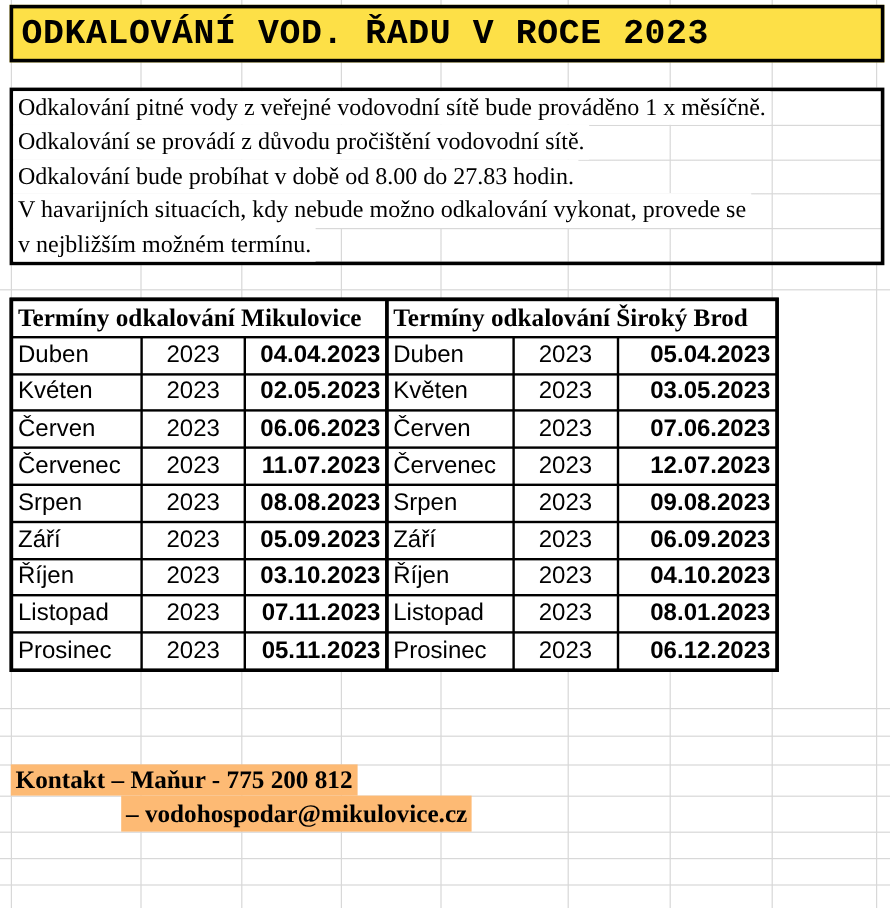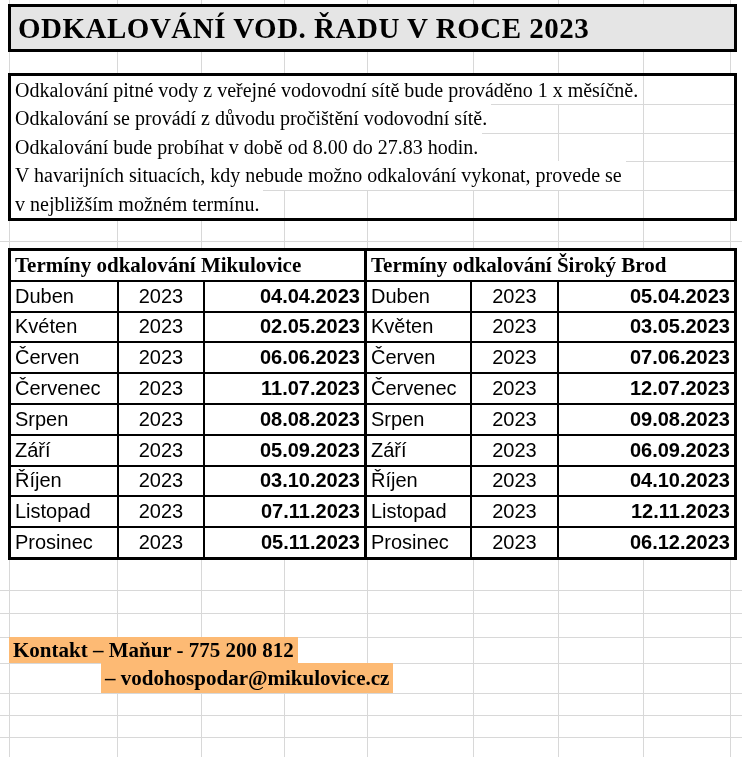--- a/index.html
+++ b/index.html
@@ -6,22 +6,22 @@
   #page{
     position:relative;width:742px;height:757px;background:#ffffff;
     overflow:hidden;font-family:"Liberation Serif","DejaVu Serif",serif;color:#000;
   }
   
   .vline{position:absolute;top:0;width:1px;height:757px;background:#d8d8d8;}
   .hline{position:absolute;left:0;width:742px;height:1px;background:#d8d8d8;}
   
   .title-box{
     position:absolute;left:8px;top:4px;width:729px;height:48px;
-    background:#e5e5e5;border:3px solid #000;box-sizing:border-box;z-index:2;
-    display:flex;align-items:center;
+    background:#fde047;border:3px solid #000;box-sizing:border-box;z-index:2;
+    display:flex;align-items:center;font-family:Liberation Mono, monospace;
   }
   .title-box h1{
     margin:0;padding-left:7px;font-size:29px;font-weight:bold;
     letter-spacing:.5px;white-space:nowrap;
   }
   
   .notice-box{
     position:absolute;left:8px;top:73px;width:729px;height:148px;
     background-color:#ffffff;border:3px solid #000;box-sizing:border-box;z-index:2;
     background-image:
@@ -36,21 +36,21 @@
       0 28px,0 57px,0 85px,0 114px;
     background-size:
       1px 100%,1px 100%,1px 100%,1px 100%,1px 100%,1px 100%,1px 100%,
       100% 1px,100% 1px,100% 1px,100% 1px;
     background-repeat:no-repeat;
   }
   .notice-line{height:28.4px;line-height:28.4px;font-size:20px;white-space:nowrap;}
   .notice-line span{display:inline-block;background:#ffffff;padding:0 4px 0 4px;height:100%;}
   
   .tables-wrap{
-    position:absolute;left:8px;top:248px;width:729px;height:312px;
+    position:absolute;left:8px;top:248px;width:641px;height:312px;
     border:3px solid #000;box-sizing:border-box;background:#000;z-index:2;
     display:flex;
   }
   .sched{display:grid;grid-template-rows:repeat(10,1fr);gap:2px;background:#000;height:100%;}
   .sched-left{width:353px;grid-template-columns:106px 84px 1fr;}
   .sched-right{width:367px;grid-template-columns:103px 85px 1fr;}
   .tables-divider{width:3px;background:#000;}
   .cell{background:#fff;display:flex;align-items:center;overflow:hidden;}
   .cell-header{
     grid-column:1 / -1;font-weight:bold;font-size:21px;padding-left:4px;
@@ -173,21 +173,21 @@
       <div class="cell cell-month">Září</div>
       <div class="cell cell-year">2023</div>
       <div class="cell cell-date">06.09.2023</div>
 
       <div class="cell cell-month">Říjen</div>
       <div class="cell cell-year">2023</div>
       <div class="cell cell-date">04.10.2023</div>
 
       <div class="cell cell-month">Listopad</div>
       <div class="cell cell-year">2023</div>
-      <div class="cell cell-date">12.11.2023</div>
+      <div class="cell cell-date">08.01.2023</div>
 
       <div class="cell cell-month">Prosinec</div>
       <div class="cell cell-year">2023</div>
       <div class="cell cell-date">06.12.2023</div>
     </div>
   </div>
 
   <div class="contact-line contact-1"><span>Kontakt – Maňur - 775 200 812</span></div>
   <div class="contact-line contact-2"><span>– vodohospodar@mikulovice.cz</span></div>
 

